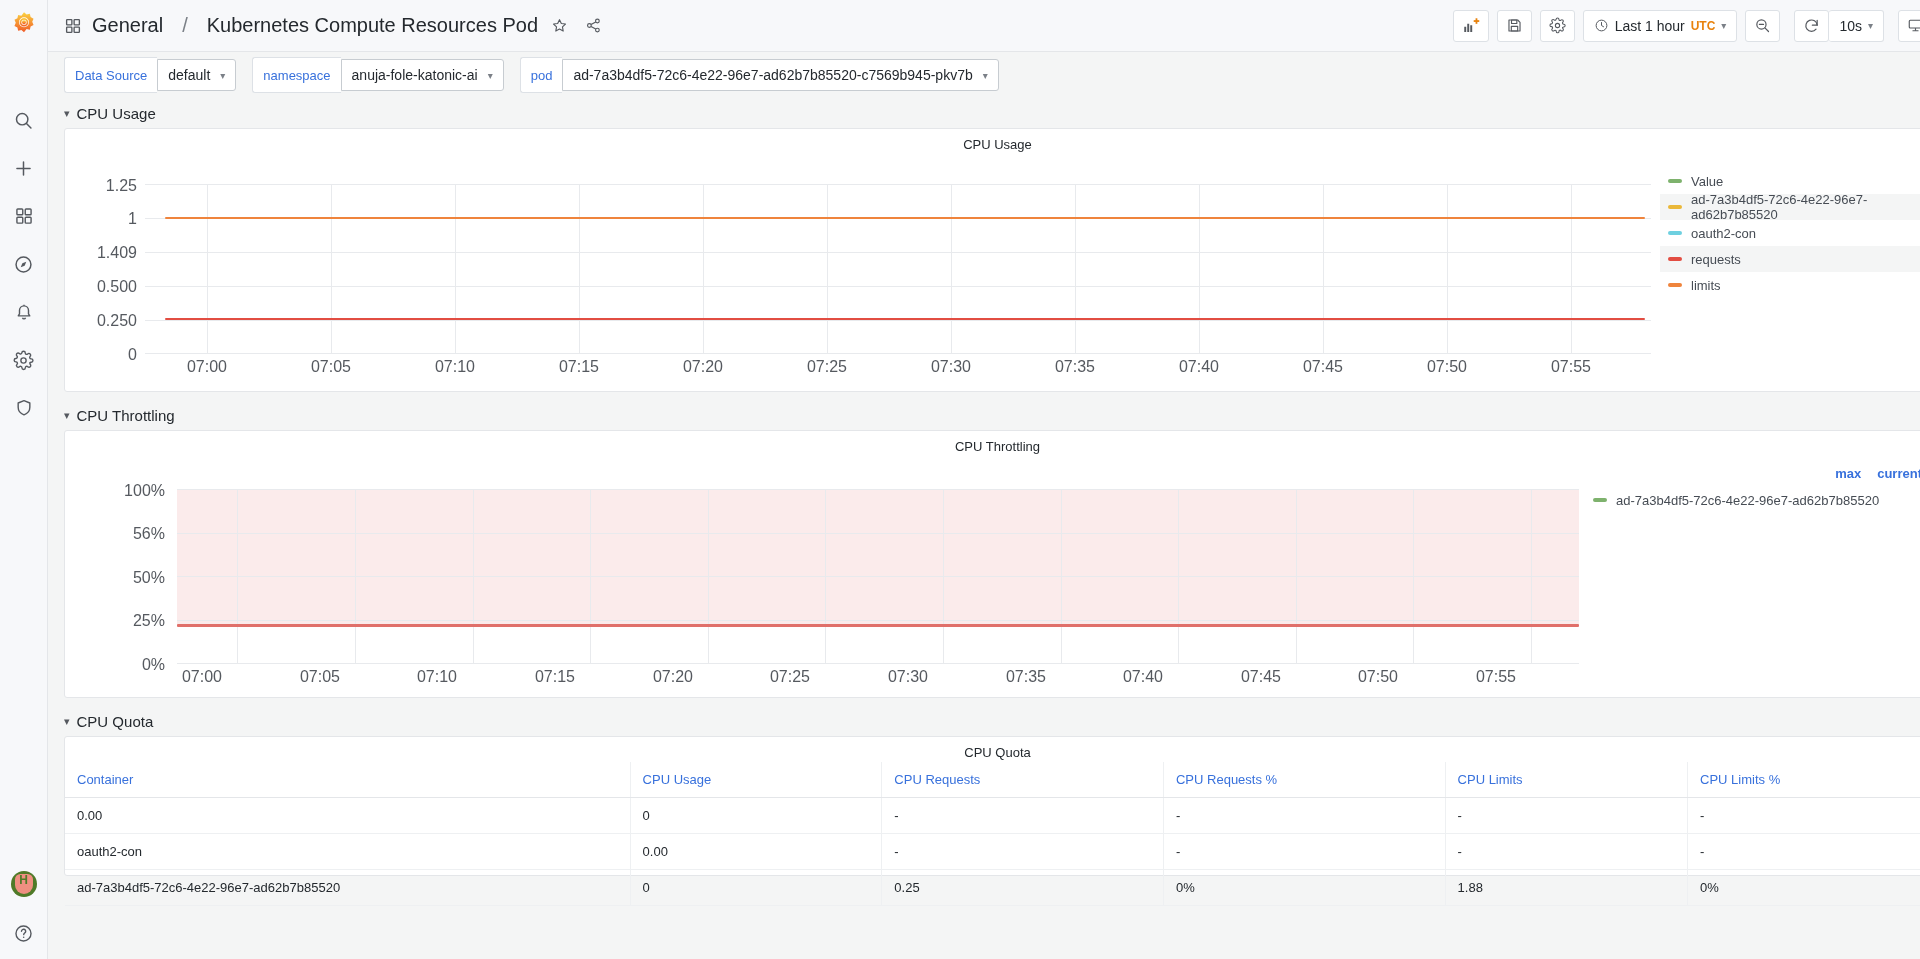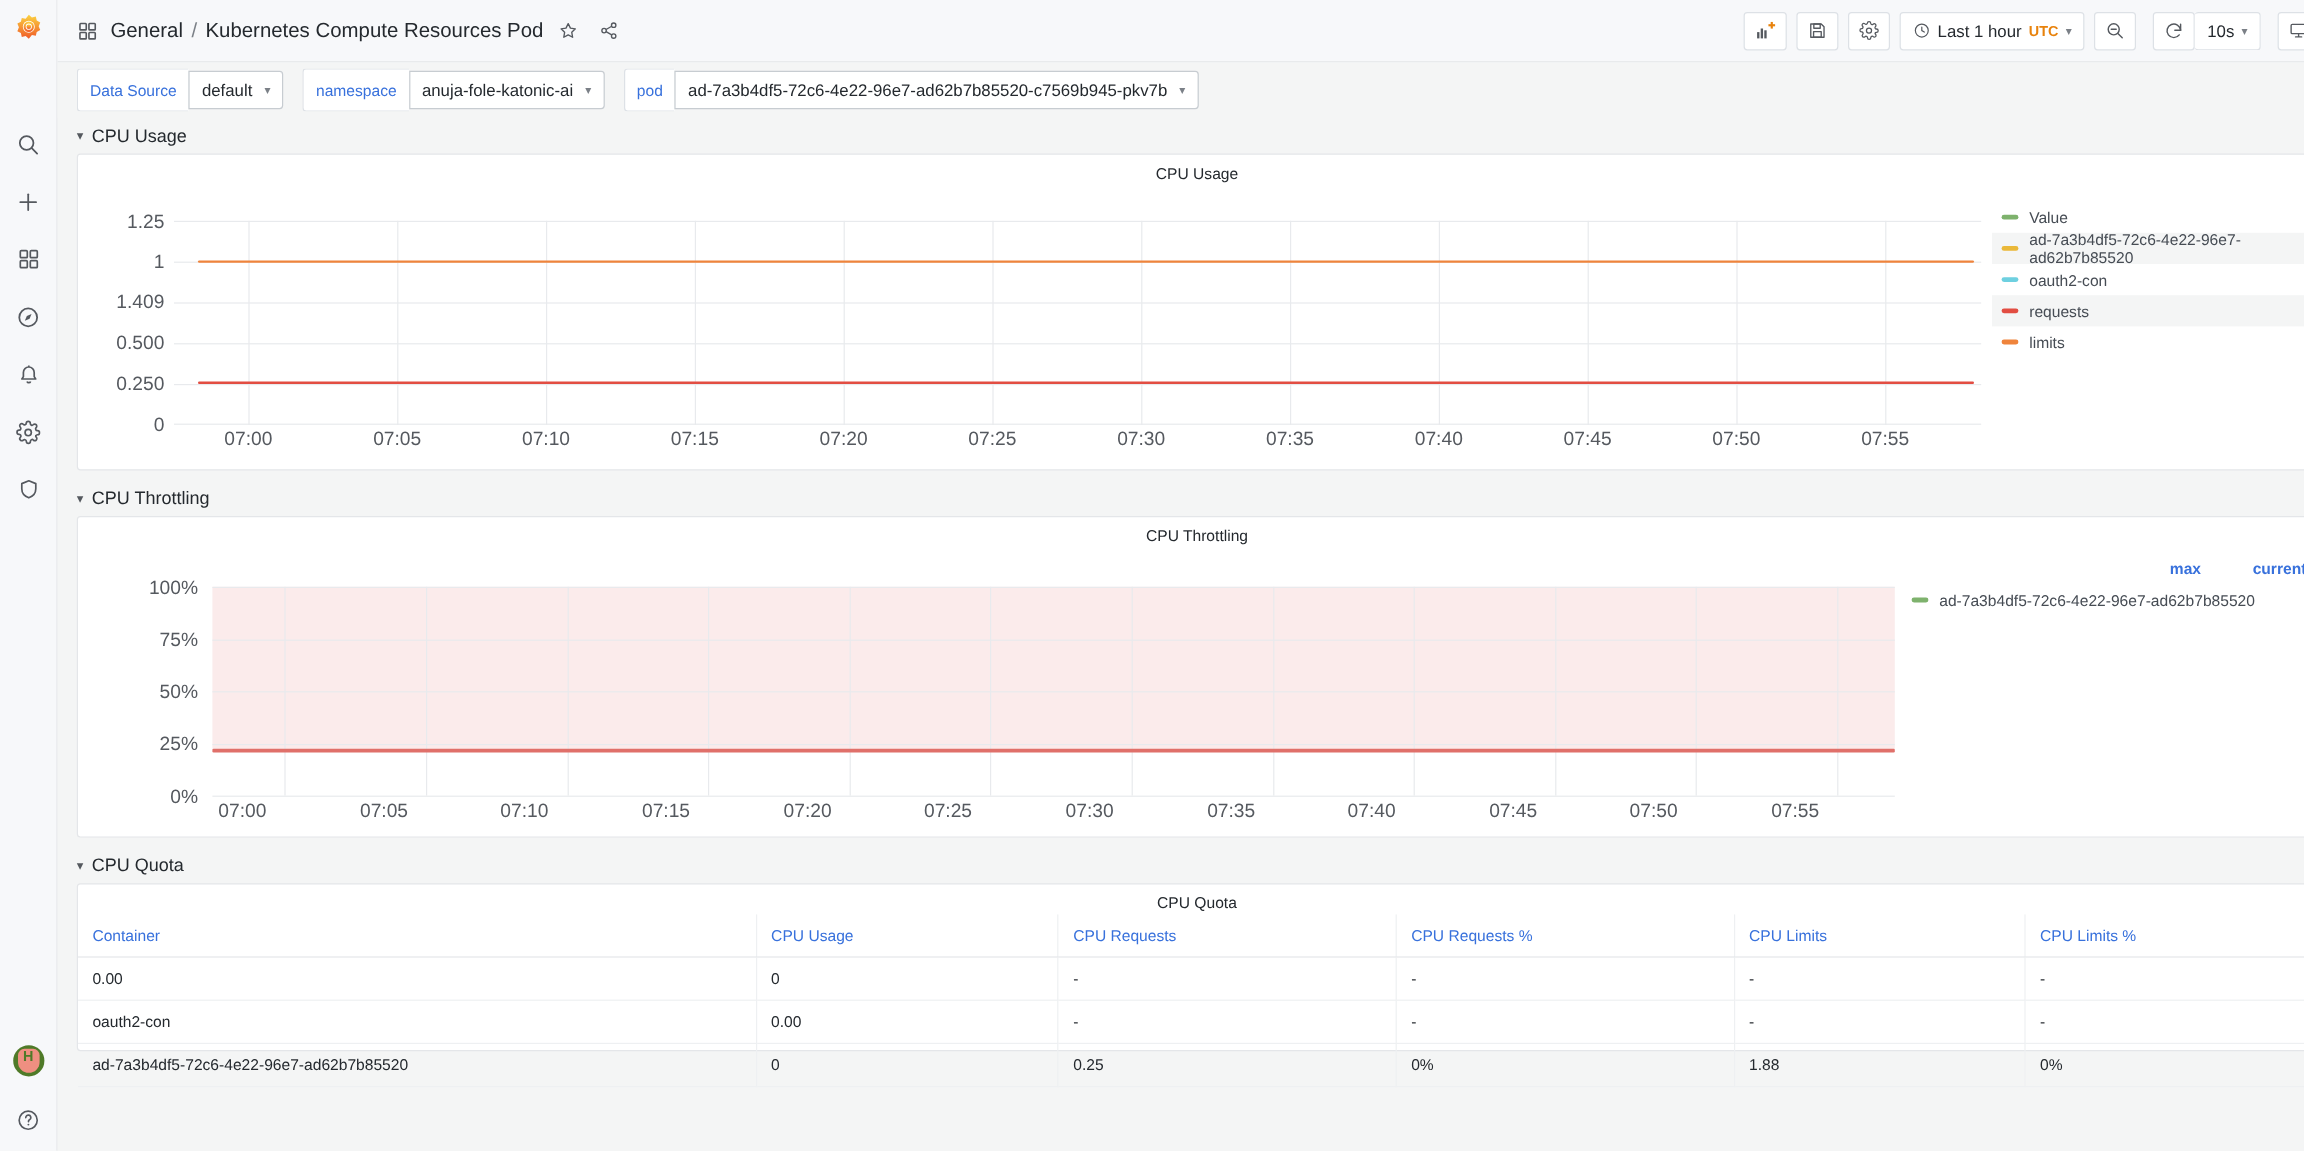--- a/index.html
+++ b/index.html
@@ -47,21 +47,21 @@
 
   
   #topnav {
     height: 52px; flex: 0 0 52px;
     display: flex; align-items: center;
     padding: 0 14px 0 16px;
     border-bottom: 1px solid #e4e6e9;
     background: #f7f8fa;
   }
   .bc-grid { margin-right: 10px; color:#55595f; display:flex; }
-  .bc-text { font-size: 17px; color: #24292e; display:flex; align-items:center; gap:7px; }
+  .bc-text { font-size: 20px; color: #24292e; display:flex; align-items:center; gap:19px; }
   .bc-sep { color:#7b8087; }
   .bc-link { color:#24292e; }
   .icon-btn-plain {
     width: 26px; height: 26px; margin-left: 8px;
     display:flex; align-items:center; justify-content:center;
     color:#55595f; cursor:pointer;
   }
   .spacer { flex: 1 1 auto; }
   .tool-btn {
     height: 32px; min-width: 34px; padding: 0 8px;
@@ -129,21 +129,21 @@
   .xlab { text-align: center; }
   .gridline-h { position:absolute; height:1px; background:#e8eaed; }
   .gridline-v { position:absolute; width:1px; background:#e8eaed; }
   .series-line { position:absolute; height:2px; border-radius:1px; }
 
   
   .legend-head {
     display:flex; justify-content:flex-end; gap: 16px;
     font-size: 13px; color:#3871dc; font-weight:600; padding: 0 8px 6px 0;
   }
-  .legend-head span { cursor:pointer;margin-left:27px; }
+  .legend-head span { cursor:pointer; }
 
   
   table.quota { width: 100%; border-collapse: collapse; table-layout: fixed; }
   table.quota th {
     text-align: left; font-size: 13px; font-weight: 400; color: #3871dc;
     padding: 10px 12px; border-bottom: 1px solid #e4e6e9;
     border-right: 1px solid #eef0f2; cursor: pointer;
   }
   table.quota td {
     font-size: 13px; color: #24292e; padding: 10px 12px;
@@ -436,21 +436,21 @@
         <span>CPU Throttling</span>
       </div>
       <div class="panel" style="height:268px">
         <div class="panel-title">CPU Throttling</div>
         <div class="graph-wrap">
           <div class="graph-area" style="width:1520px;height:236px">
 
             <div style="position:absolute;left:112px;width:1402px;top:33px;height:136px;background:#fbebeb"></div>
 
             <div class="axis-label ylab" style="left:0;top:26px;width:100px">100%</div>
-            <div class="axis-label ylab" style="left:0;top:69px;width:100px">75%</div>
+            <div class="axis-label ylab" style="left:0;top:69px;width:100px">56%</div>
             <div class="axis-label ylab" style="left:0;top:113px;width:100px">50%</div>
             <div class="axis-label ylab" style="left:0;top:156px;width:100px">25%</div>
             <div class="axis-label ylab" style="left:0;top:200px;width:100px">0%</div>
 
             <div class="gridline-h" style="left:112px;width:1402px;top:33px"></div>
             <div class="gridline-h" style="left:112px;width:1402px;top:77px"></div>
             <div class="gridline-h" style="left:112px;width:1402px;top:120px"></div>
             <div class="gridline-h" style="left:112px;width:1402px;top:164px"></div>
             <div class="gridline-h" style="left:112px;width:1402px;top:207px"></div>
 

